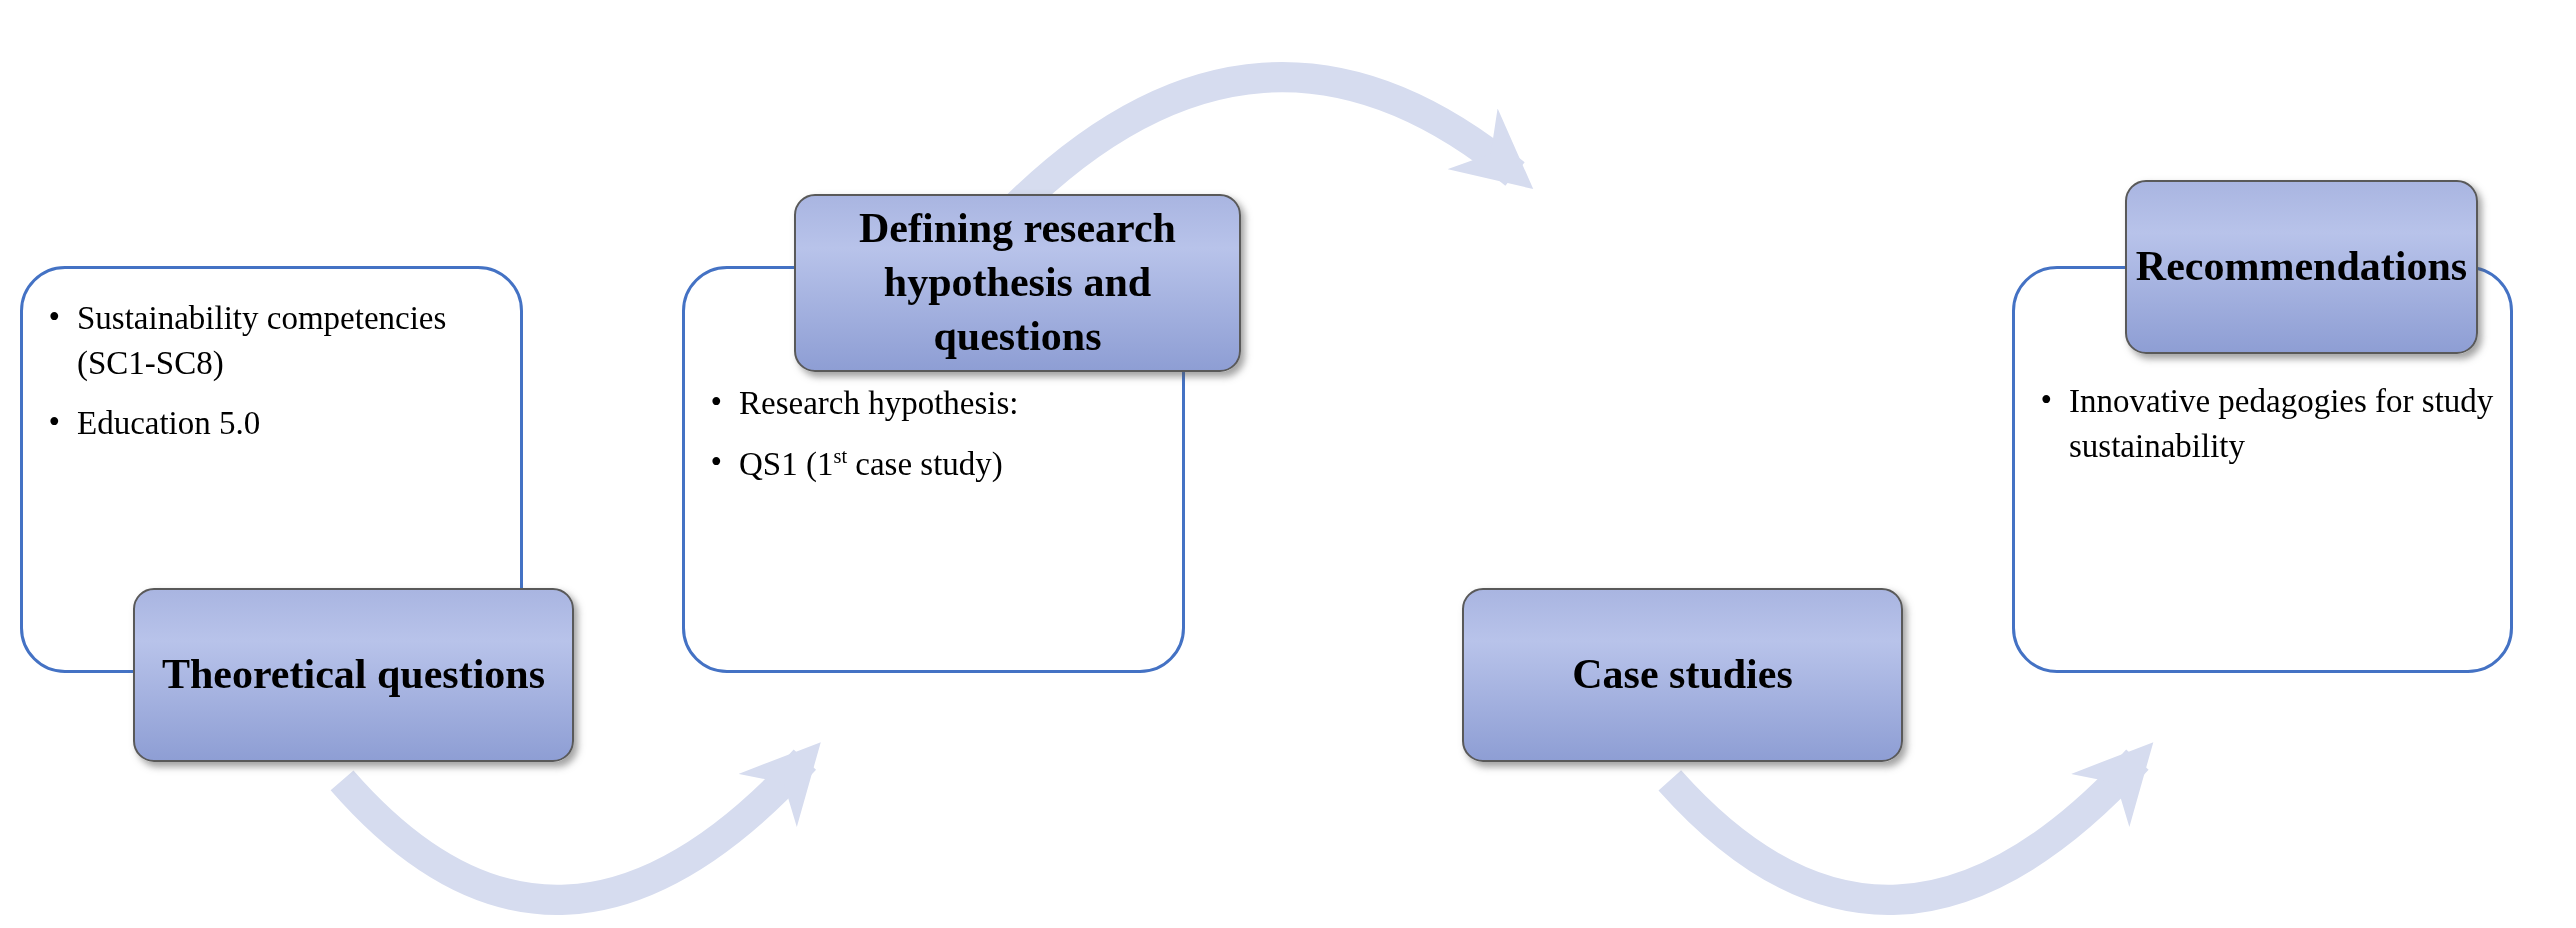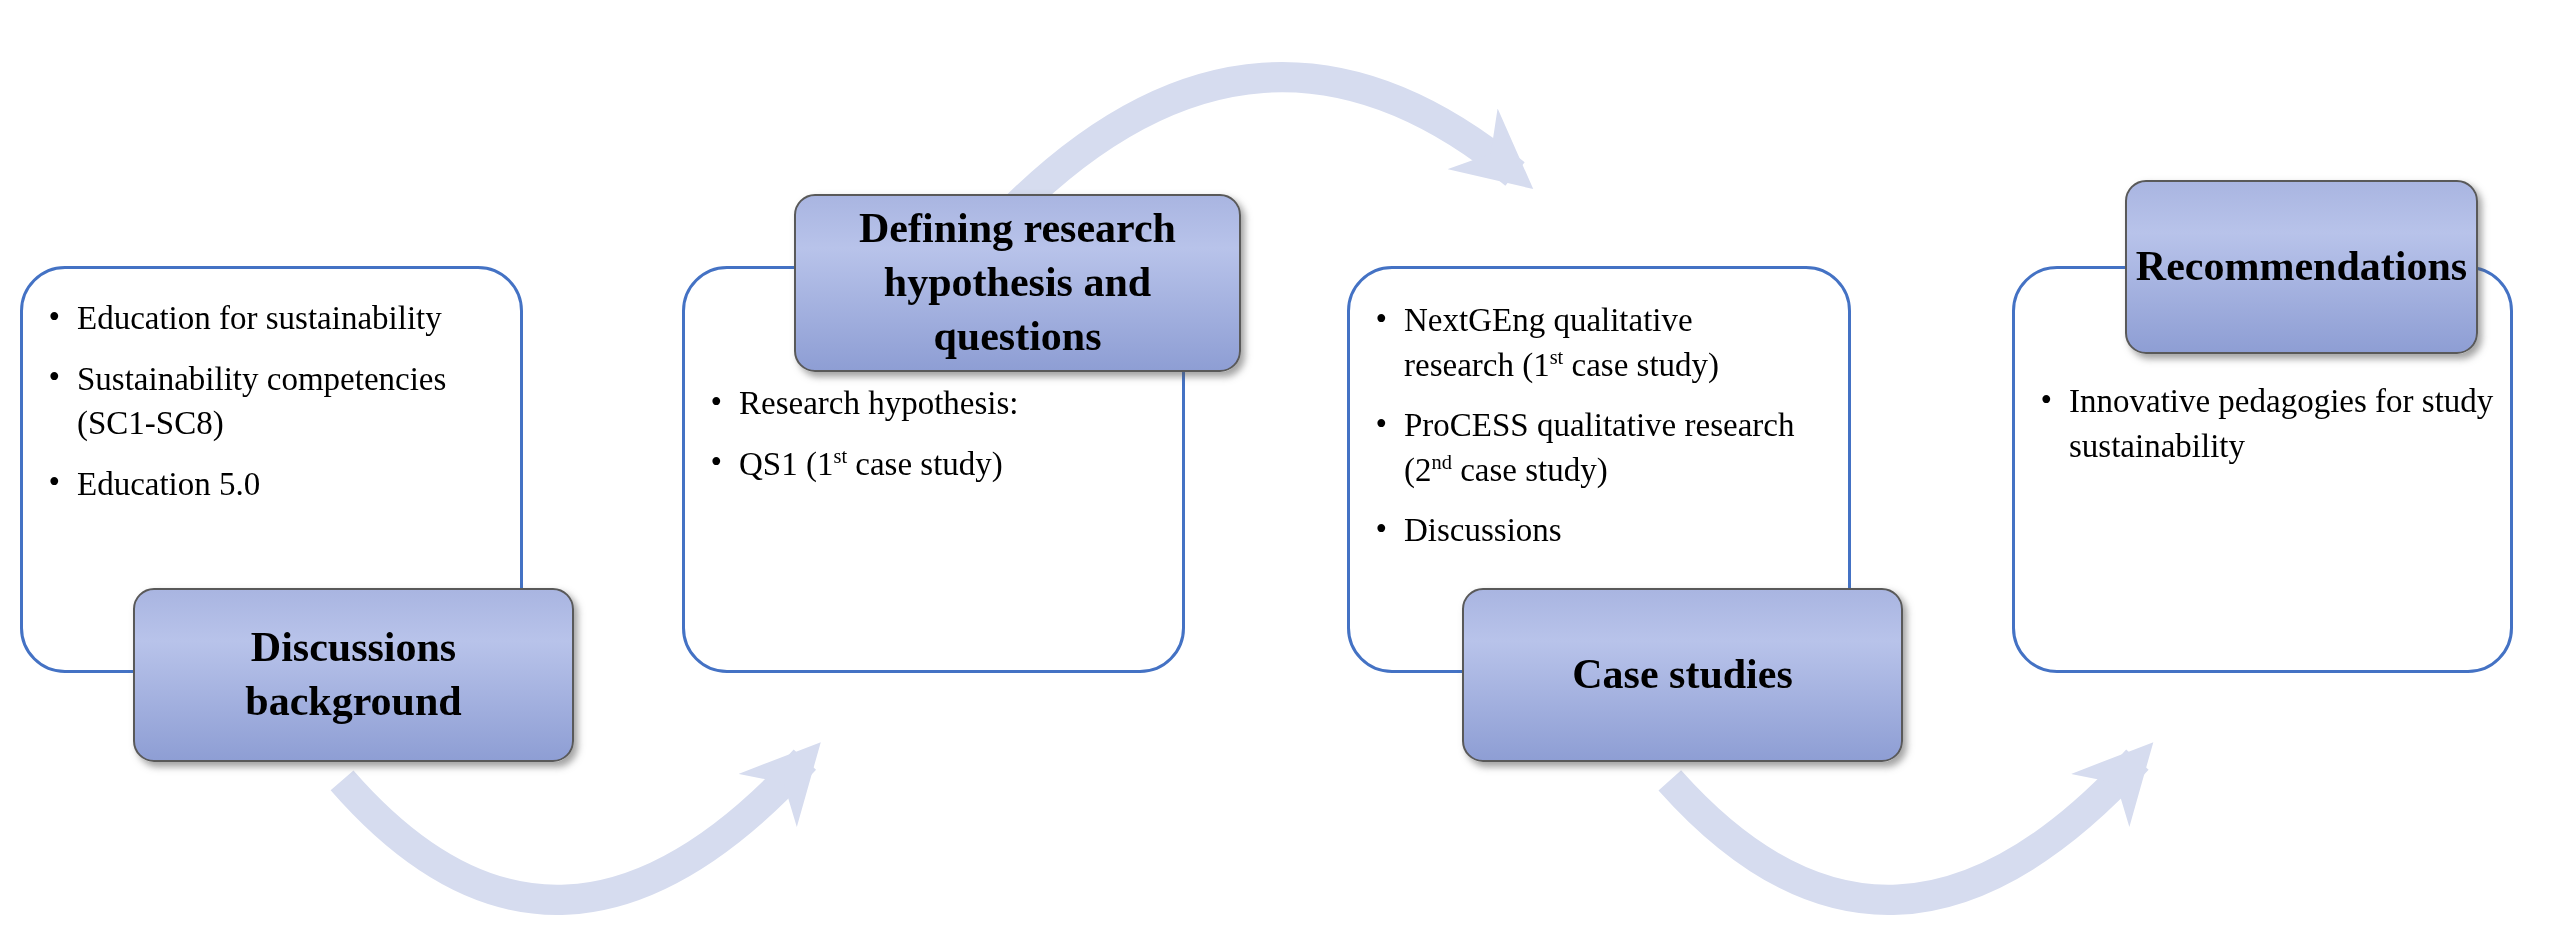--- a/index.html
+++ b/index.html
@@ -95,49 +95,41 @@
         <path class="arrow-head" d="M0,0 L10,5 L0,10 L3,5 Z"></path>
       </marker>
     </defs>
     <path class="arrow-path" d="M1270,262 Q1580,-45 1898,218" marker-end="url(#ah)"></path>
     <path class="arrow-path" d="M428,978 Q700,1290 1008,952" marker-end="url(#ah)"></path>
     <path class="arrow-path" d="M2092,978 Q2370,1290 2678,952" marker-end="url(#ah)"></path>
   </svg>
 
   <div class="outline box1">
     <ul>
-      <li>Education for sustainability</li>
       <li>Sustainability competencies (SC1-SC8)</li>
       <li>Education 5.0</li>
     </ul>
   </div>
 
   <div class="outline box2">
     <ul>
       <li>Research hypothesis:</li>
       <li>QS1 (1<sup>st</sup> case study)</li>
     </ul>
   </div>
 
-  <div class="outline box3">
-    <ul>
-      <li class="mw500">NextGEng qualitative research (1<sup>st</sup> case study)</li>
-      <li>ProCESS qualitative research (2<sup>nd</sup> case study)</li>
-      <li>Discussions</li>
-    </ul>
-  </div>
 
   <div class="outline box4">
     <ul>
       <li>Innovative pedagogies for study sustainability</li>
     </ul>
   </div>
 
   <div class="header h1">
-    <span class="title">Discussions background</span>
+    <span class="title">Theoretical questions</span>
   </div>
   <div class="header h2">
     <span class="title">Defining research hypothesis and questions</span>
   </div>
   <div class="header h3">
     <span class="title">Case studies</span>
   </div>
   <div class="header h4">
     <span class="title">Recommendations</span>
   </div>

